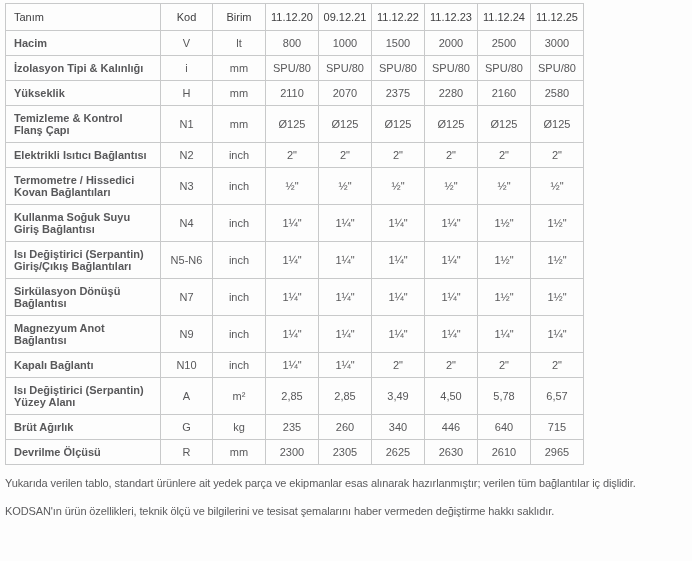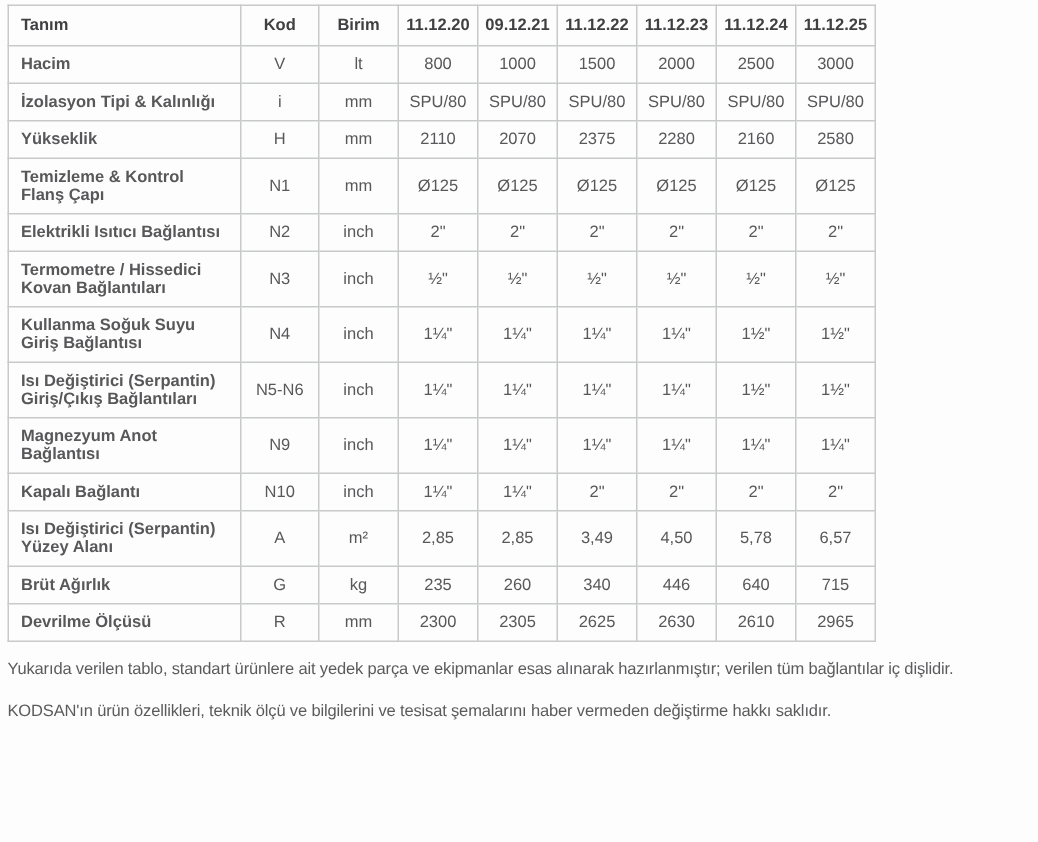--- a/index.html
+++ b/index.html
@@ -24,21 +24,21 @@
   .spec-table th, .spec-table td {
     border: 1px solid #c8c9ca;
     font-size: 11px;
     line-height: 12px;
     text-align: center;
     vertical-align: middle;
     padding: 6px 3px;
     font-weight: normal;
   }
   .spec-table thead th {
-    font-weight: bold;
+    font-weight: normal;
     color: #404042;
     padding: 7px 2px;
   }
   .spec-table thead th.col-label,
   .spec-table tbody th.row-label {
     text-align: left;
     padding-left: 8px;
     padding-right: 6px;
   }
   .spec-table tbody th.row-label {
@@ -177,20 +177,31 @@
           <td>N5-N6</td>
           <td>inch</td>
           <td>1¼"</td>
           <td>1¼"</td>
           <td>1¼"</td>
           <td>1¼"</td>
           <td>1½"</td>
           <td>1½"</td>
         </tr>
         <tr>
+          <th class="row-label">Sirkülasyon Dönüşü Bağlantısı</th>
+          <td>N7</td>
+          <td>inch</td>
+          <td>1¼"</td>
+          <td>1¼"</td>
+          <td>1¼"</td>
+          <td>1¼"</td>
+          <td>1½"</td>
+          <td>1½"</td>
+        </tr>
+        <tr>
           <th class="row-label">Magnezyum Anot Bağlantısı</th>
           <td>N9</td>
           <td>inch</td>
           <td>1¼"</td>
           <td>1¼"</td>
           <td>1¼"</td>
           <td>1¼"</td>
           <td>1¼"</td>
           <td>1¼"</td>
         </tr>

